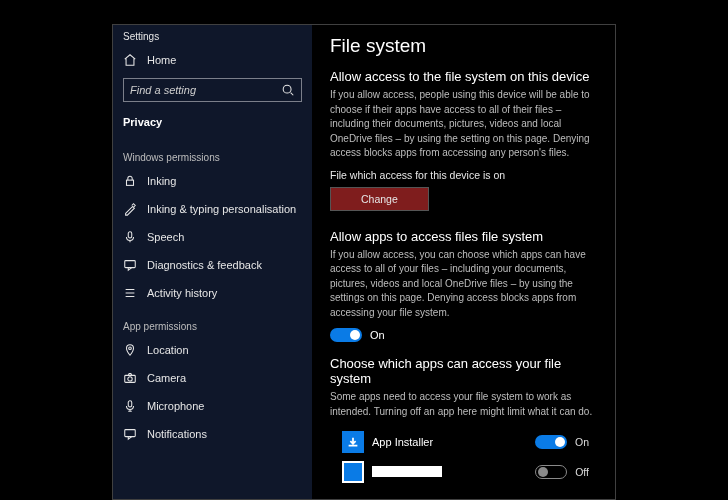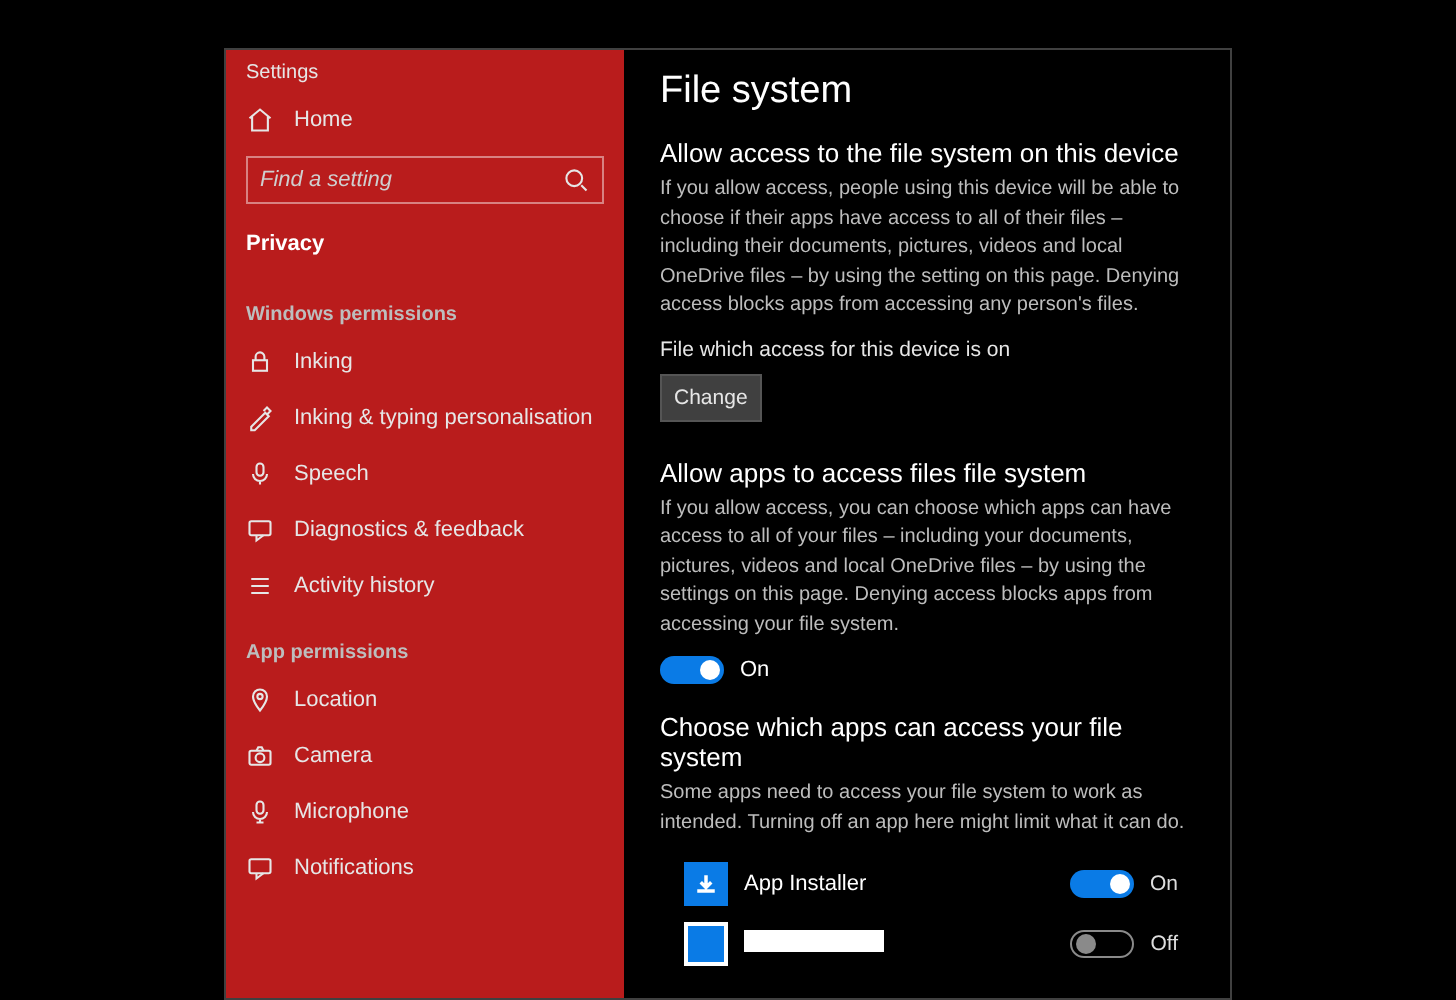--- a/index.html
+++ b/index.html
@@ -1,36 +1,36 @@
 <!DOCTYPE html>
 <html><head>
 <meta charset="utf-8">
 <style>
   * { box-sizing: border-box; margin: 0; padding: 0; }
   html, body { width: 728px; height: 500px; background: #000; font-family: "Segoe UI", Arial, sans-serif; overflow: hidden; }
   .outer { width:728px; height:500px; background:#000; padding:24px 48px 0 112px; }
   .window { width:504px; height:476px; background:#000; border:1px solid rgba(255,255,255,0.25); display:flex; position:relative; }
-  .sidebar { width:199px; height:100%; background:#b91c1c; color:#fff; overflow:hidden; }
+  .sidebar { width:199px; height:100%; background:#0f172a; color:#fff; overflow:hidden; }
   .sb-title { font-size:10px; color:#e6e6e6; padding:6px 10px 4px 10px; font-weight:400; }
   .sb-row { display:flex; align-items:center; gap:10px; padding:7px 10px; font-size:11px; color:#e6e6e6; cursor:pointer; }
   .sb-row .ic { width:14px; height:14px; display:flex; align-items:center; justify-content:center; }
   .sb-row svg { width:14px; height:14px; stroke:#e6e6e6; fill:none; stroke-width:1.2; }
   .sb-search { margin:4px 10px 8px 10px; height:24px; border:1px solid rgba(255,255,255,0.45); display:flex; align-items:center; padding:0 6px; }
   .sb-search input { flex:1; background:transparent; border:none; outline:none; color:#e6e6e6; font-size:11px; }
   .sb-search input::placeholder { color:#cfcfcf; font-style:italic; }
   .sb-search .mag { width:14px; height:14px; }
   .sb-search .mag svg { stroke:#e6e6e6; fill:none; stroke-width:1.2; }
   .sb-selected { font-size:11px; font-weight:700; color:#fff; padding:6px 10px 10px 10px; }
-  .sb-group { font-size:10px; color:#bdbdbd; padding:14px 10px 4px 10px;font-weight:bold; }
+  .sb-group { font-size:10px; color:#bdbdbd; padding:14px 10px 4px 10px; }
   .main { flex:1; background:#000; color:#e6e6e6; padding:10px 14px 0 18px; overflow:hidden; font-size:10.5px; }
   .h1 { font-size:19px; font-weight:400; color:#fff; margin-bottom:12px; }
   .h2 { font-size:13px; font-weight:400; color:#fff; margin:12px 0 4px 0; }
   .desc { font-size:10px; color:#bdbdbd; line-height:1.45; margin-bottom:8px; }
   .status { font-size:10.5px; color:#e6e6e6; margin:6px 0 6px 0; }
-  .btn { display:inline-block; background:#404040; color:#e6e6e6; border:1px solid #555; font-size:10.5px; padding:5px 6px; cursor:pointer; }
+  .btn { display:inline-block; background:#7f1d1d; color:#e6e6e6; border:1px solid #555; font-size:10.5px; padding:5px 30px; cursor:pointer; }
   .toggle-row { display:flex; align-items:center; gap:8px; margin:6px 0 2px 0; }
   .toggle { width:32px; height:14px; border-radius:7px; position:relative; cursor:pointer; }
   .toggle .knob { position:absolute; top:2px; width:10px; height:10px; border-radius:50%; }
   .t-on { background:#0a7be6; }
   .t-on .knob { right:2px; background:#fff; }
   .t-off { background:#000; border:1px solid #8a8a8a; }
   .t-off .knob { left:2px; background:#8a8a8a; top:1px; }
   .toggle-label { font-size:11px; color:#fff; }
   .apps { margin-top:2px; }
   .app-row { display:flex; align-items:center; justify-content:space-between; padding:4px 12px; }

